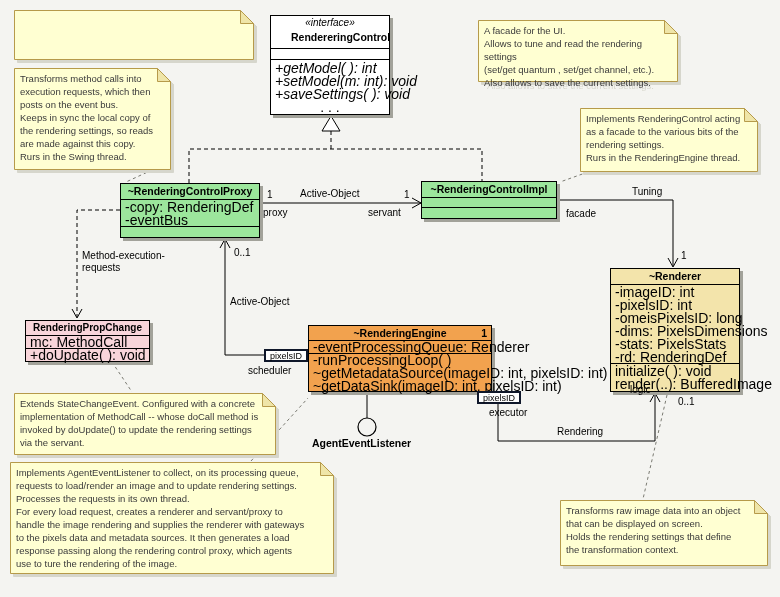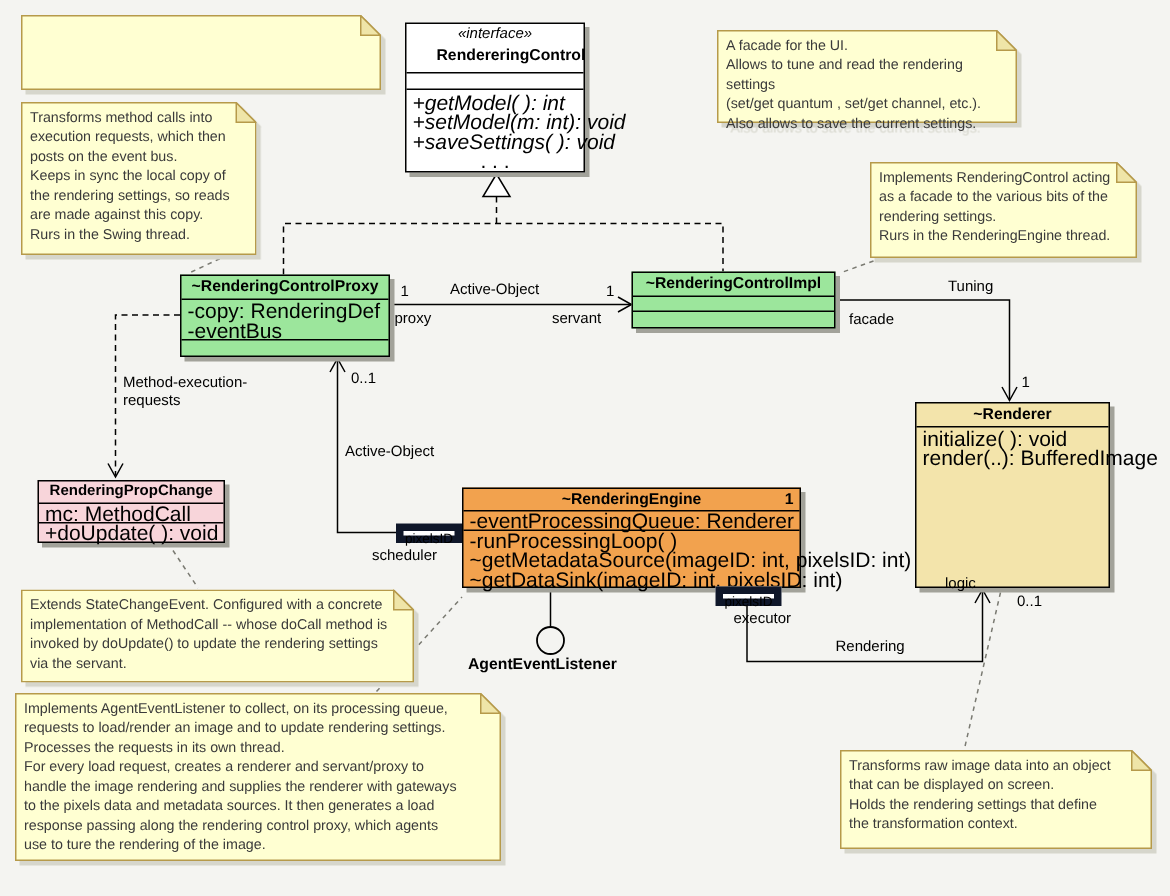--- a/index.html
+++ b/index.html
@@ -15,21 +15,21 @@
   .stereo{font-style:italic;font-size:10px;text-align:center;line-height:14px;}
   .corner-mult{position:absolute;right:4px;top:0;font-weight:bold;font-size:10.5px;}
   
   .note{position:absolute;filter:drop-shadow(3px 3px 0 #d6d6cc);}
   .note .txt{position:absolute;left:6px;top:4px;right:14px;bottom:3px;font-size:9.5px;
              line-height:13px;white-space:pre-line;color:#3a3a3a;}
   
   .lbl{position:absolute;font-size:10px;line-height:12px;white-space:pre-line;}
   .b{font-weight:bold;font-size:10.5px;}
   
-  .qual{position:absolute;border:5px solid #0f172a;background:#fff;font-size:9px;
+  .qual{position:absolute;border:2px solid #0f172a;background:#fff;font-size:9px;
         text-align:center;box-sizing:border-box;line-height:11px;}
 </style>
 </head>
 <body>
 
 <div id="canvas">
 
   <svg class="layer" width="780" height="597">
 
     <g>
@@ -187,37 +187,45 @@
   <div class="cls" style="left:25px;top:320px;width:125px;height:42px;background:#f8d5da;">
     <div class="title" style="height:14px;line-height:14px;font-size:10px;">RenderingPropChange</div>
     <div class="cmp" style="height:13px;">
       <div class="member" style="line-height:12px;">mc: MethodCall</div>
     </div>
     <div class="cmp" style="height:13px;">
       <div class="member" style="line-height:12px;">+doUpdate( ): void</div>
     </div>
   </div>
 
-  <div class="cls" style="left:308px;top:325px;width:226px;height:67px;background:#f2a24e;">
+  <div class="cls" style="left:308px;top:325px;width:184px;height:67px;background:#f2a24e;">
     <div class="title" style="height:14px;line-height:14px;">
       <span>~RenderingEngine</span>
       <span class="corner-mult">1</span>
     </div>
     <div class="cmp" style="height:13px;">
       <div class="member" style="line-height:12px;">-eventProcessingQueue: Renderer</div>
     </div>
     <div class="cmp" style="height:39px;">
       <div class="member">-runProcessingLoop( )</div>
       <div class="member">~getMetadataSource(imageID: int, pixelsID: int)</div>
       <div class="member">~getDataSink(imageID: int, pixelsID: int)</div>
     </div>
   </div>
 
   <div class="cls" style="left:610px;top:268px;width:130px;height:124px;background:#f3e4ab;">
     <div class="title" style="height:15px;line-height:15px;">~Renderer</div>
+    <div class="cmp" style="height:79px;padding-top:1px;">
+      <div class="member">-imageID: int</div>
+      <div class="member">-pixelsID: int</div>
+      <div class="member">-omeisPixelsID: long</div>
+      <div class="member">-dims: PixelsDimensions</div>
+      <div class="member">-stats: PixelsStats</div>
+      <div class="member">-rd: RenderingDef</div>
+    </div>
     <div class="cmp" style="height:28px;padding-top:1px;">
       <div class="member">initialize( ): void</div>
       <div class="member">render(..): BufferedImage</div>
     </div>
   </div>
 
   <div class="qual" style="left:264px;top:349px;width:44px;height:13px;">pixelsID</div>
   <div class="qual" style="left:477px;top:391px;width:44px;height:13px;">pixelsID</div>
 
   <div class="lbl" style="left:267px;top:189px;">1</div>

